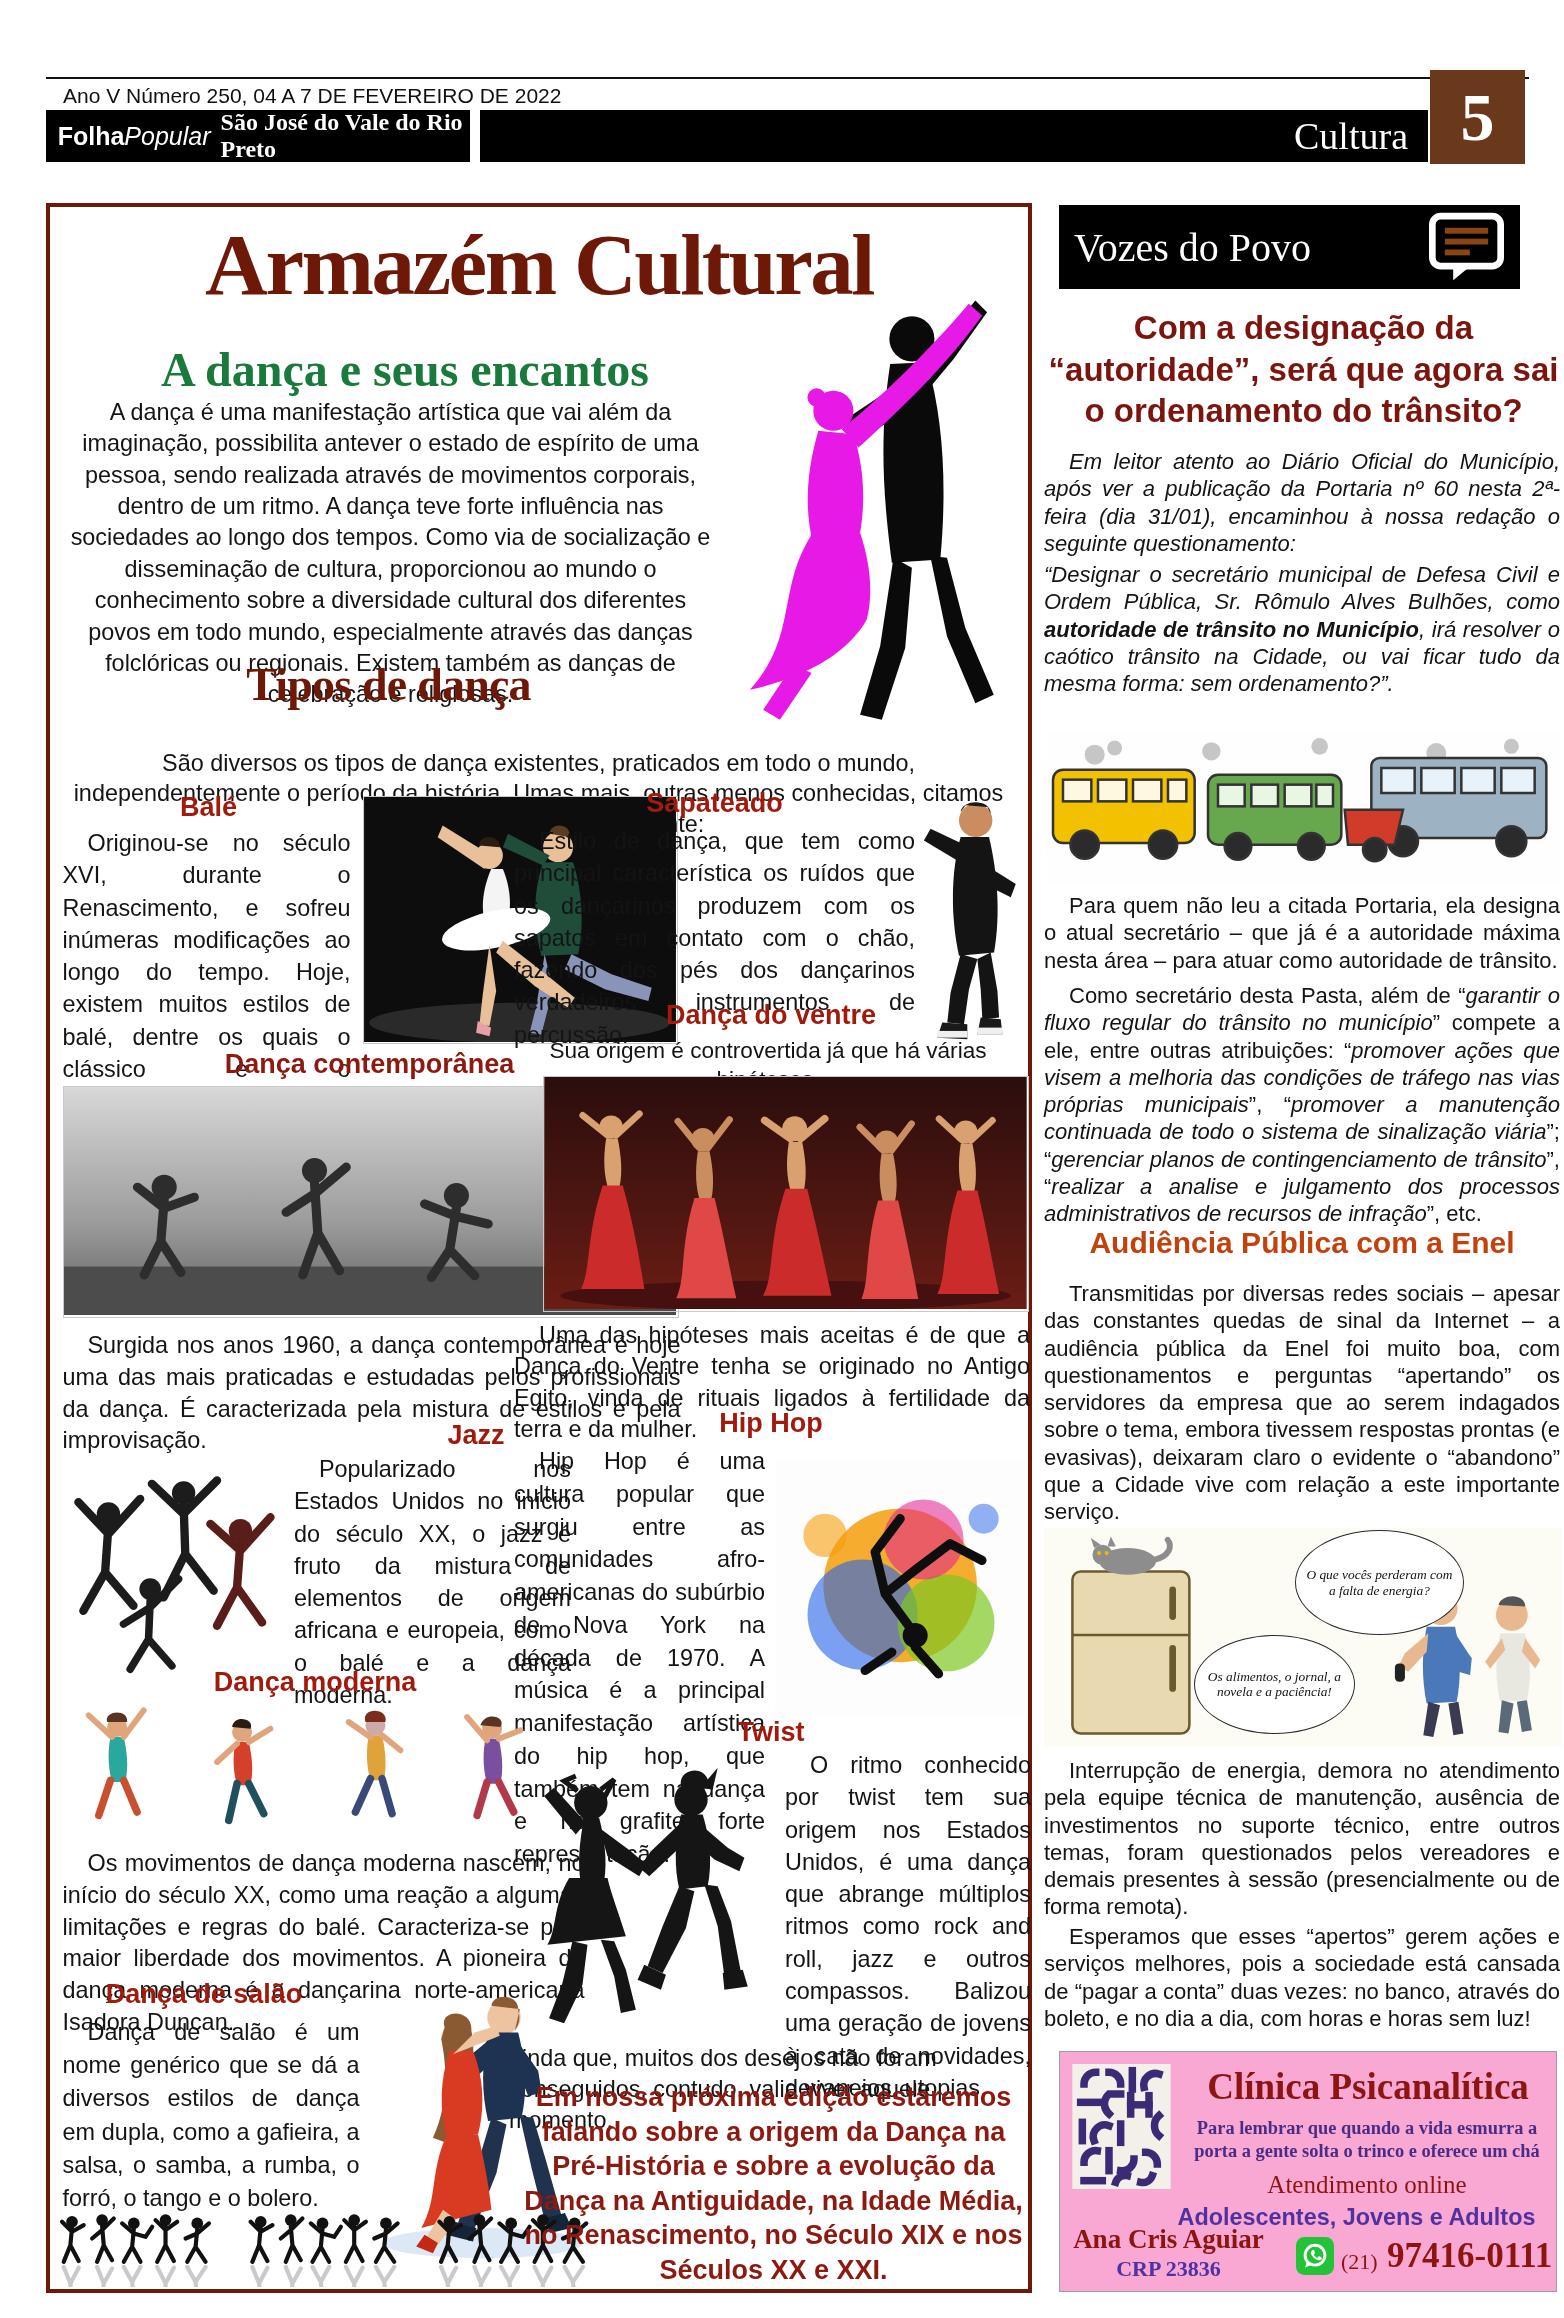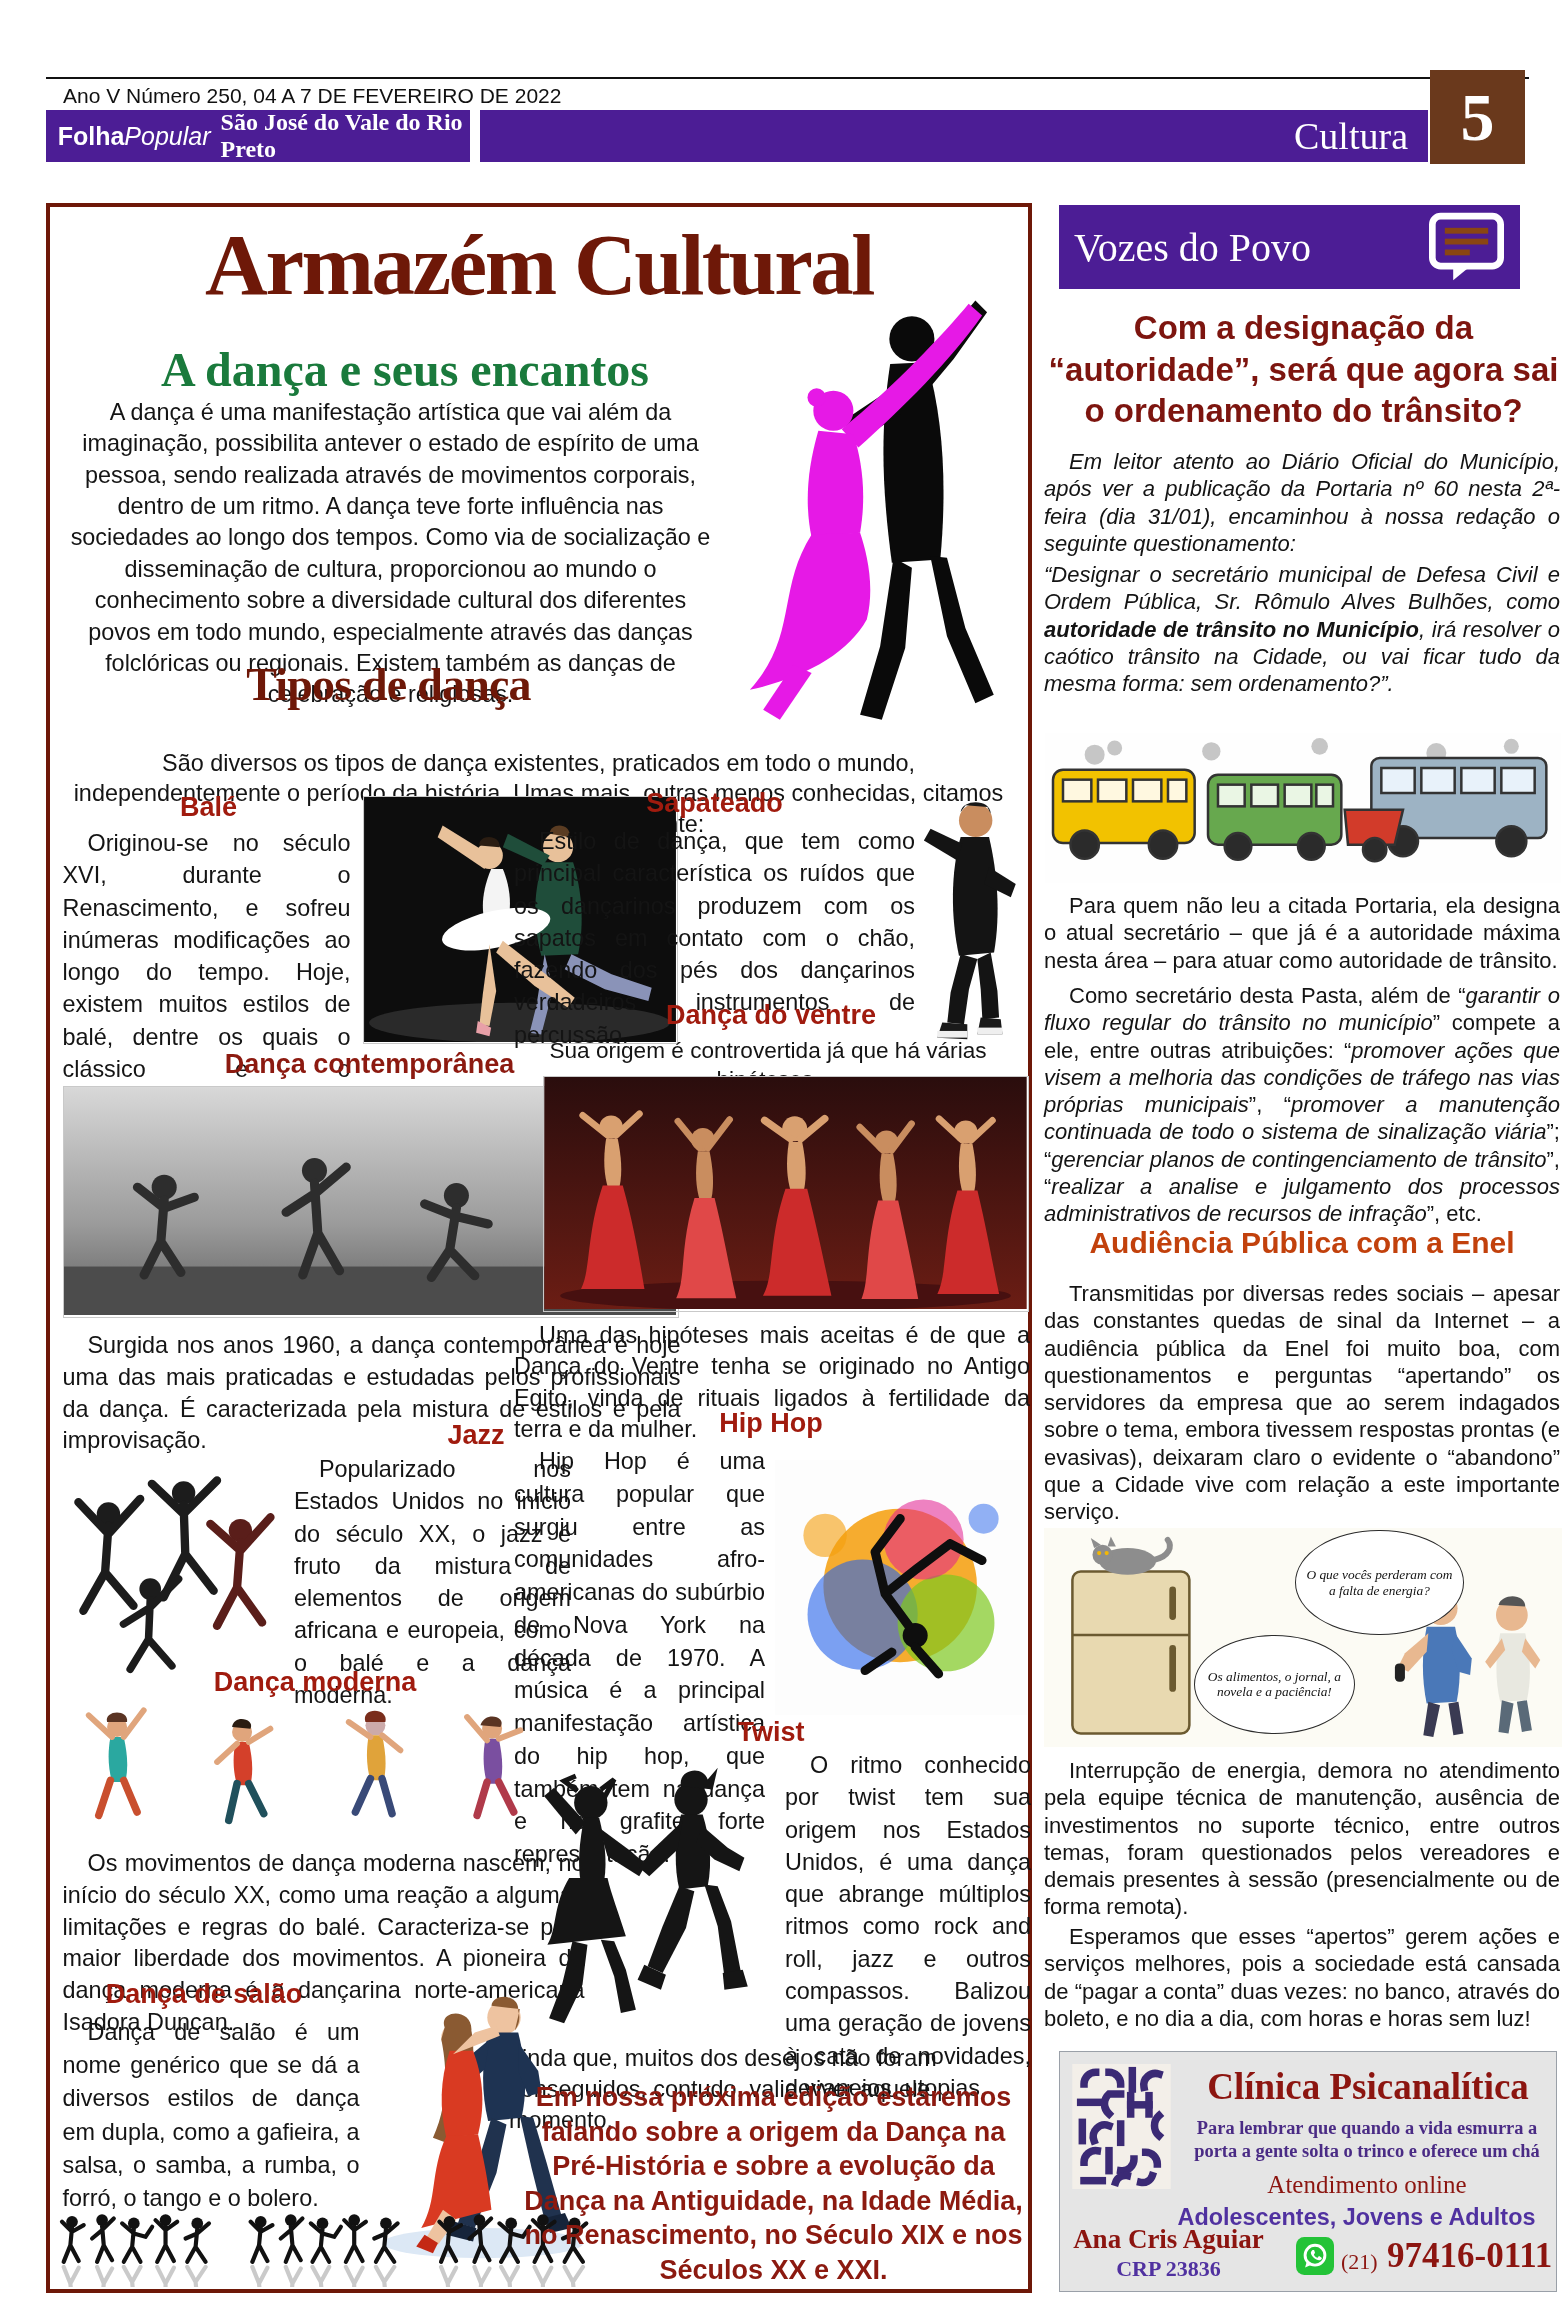--- a/index.html
+++ b/index.html
@@ -8,21 +8,21 @@
   .abs{position:absolute;}
   .serif{font-family:"Liberation Serif",serif;}
   .ctr{text-align:center;}
   .jst{text-align:justify;}
   .bt{font-size:23.4px;line-height:1.3;color:#141414;}
   .bt2{font-size:22px;line-height:1.24;color:#141414;}
   .ind{text-indent:25px;}
   .mini{font-weight:bold;font-size:27px;color:#a01b0e;text-align:center;}
   .ph{border:0.8px solid #c9c9c9;}
   .fig svg{display:block;}
-  .orange{background:#4c1d95;}
+  .orange{background:#000000;}
   .quote-i{font-style:italic;}
   .b{font-weight:bold;}
   .bubble{position:absolute;background:#fff;border:1.7px solid #2b2b2b;border-radius:50%;
           display:flex;align-items:center;justify-content:center;text-align:center;
           font-family:"Liberation Serif",serif;font-style:italic;font-size:13.4px;line-height:1.15;color:#111;padding:8.4px;}
 </style>
 </head>
 <body>
 
 <div class="page">
@@ -464,21 +464,21 @@
       </g>
     </svg>
     <div class="bubble" style="left:251px;top:1.7px;width:150px;height:87px;">O que vocês perderam com a falta de energia?</div>
     <div class="bubble" style="left:150px;top:107px;width:142px;height:80px;">Os alimentos, o jornal, a novela e a paciência!</div>
   </div>
 
   <div class="abs jst bt2 ind" style="left:1044px;top:1757px;width:516px;">Interrupção de energia, demora no atendimento pela equipe técnica de manutenção, ausência de investimentos no suporte técnico, entre outros temas, foram questionados pelos vereadores e demais presentes à sessão (presencialmente ou de forma remota).</div>
 
   <div class="abs jst bt2 ind" style="left:1044px;top:1923px;width:516px;">Esperamos que esses “apertos” gerem ações e serviços melhores, pois a sociedade está cansada de “pagar a conta” duas vezes: no banco, através do boleto, e no dia a dia, com horas e horas sem luz!</div>
 
-  <div class="abs" style="left:1059px;top:2051px;width:498px;height:241px;border:1.7px solid #9aa0a8;background:#e5e5e5;box-sizing:border-box;">
+  <div class="abs" style="left:1059px;top:2051px;width:498px;height:241px;border:1.7px solid #9aa0a8;background:#f9a8d4;box-sizing:border-box;">
     <div class="abs fig" style="left:11.7px;top:11.7px;width:99px;height:125px;">
       <svg width="99" height="125" viewBox="0 0 118 150">
         <rect width="118" height="150" fill="#f3efe9"></rect>
         <g stroke="#3b2a75" stroke-width="9" fill="none" stroke-linecap="square">
           <path d="M14,24 A14,14 0 0 1 28,10"></path>
           <path d="M44,10 A14,14 0 0 1 58,24"></path>
           <line x1="72" y1="8" x2="72" y2="30"></line>
           <path d="M86,28 A14,14 0 0 1 104,12"></path>
           <line x1="10" y1="46" x2="32" y2="46"></line>
           <path d="M44,60 A16,16 0 0 1 44,36 L58,36"></path>

